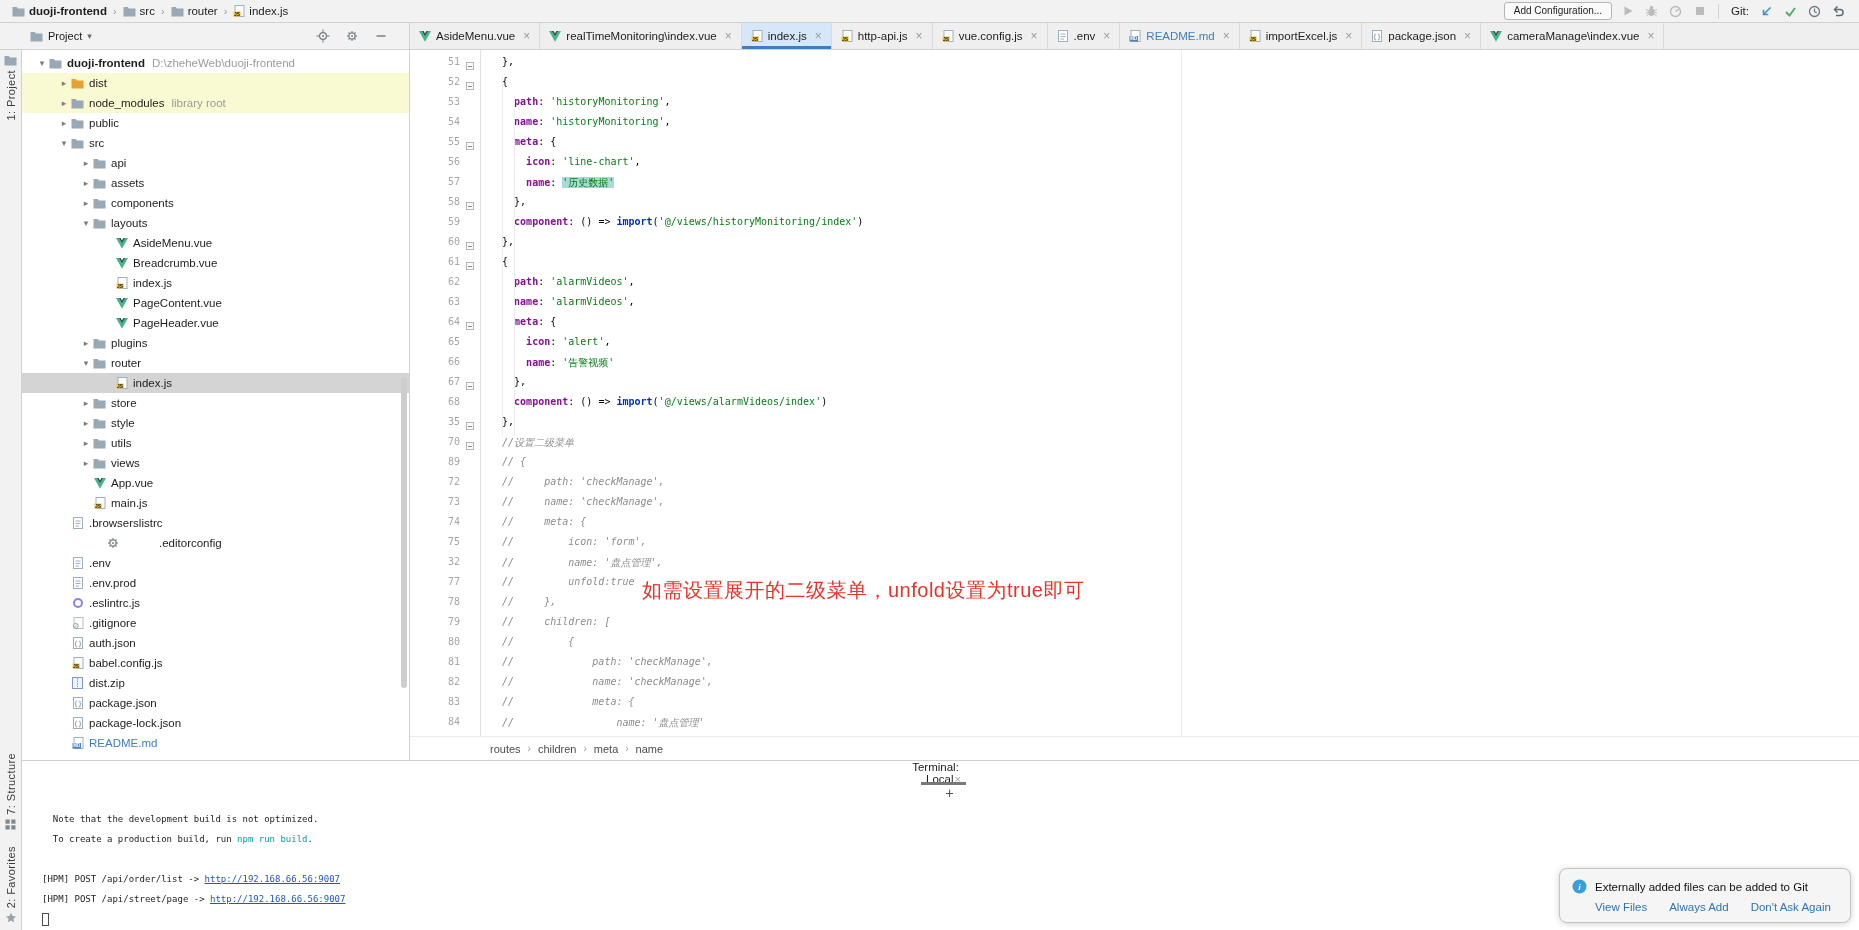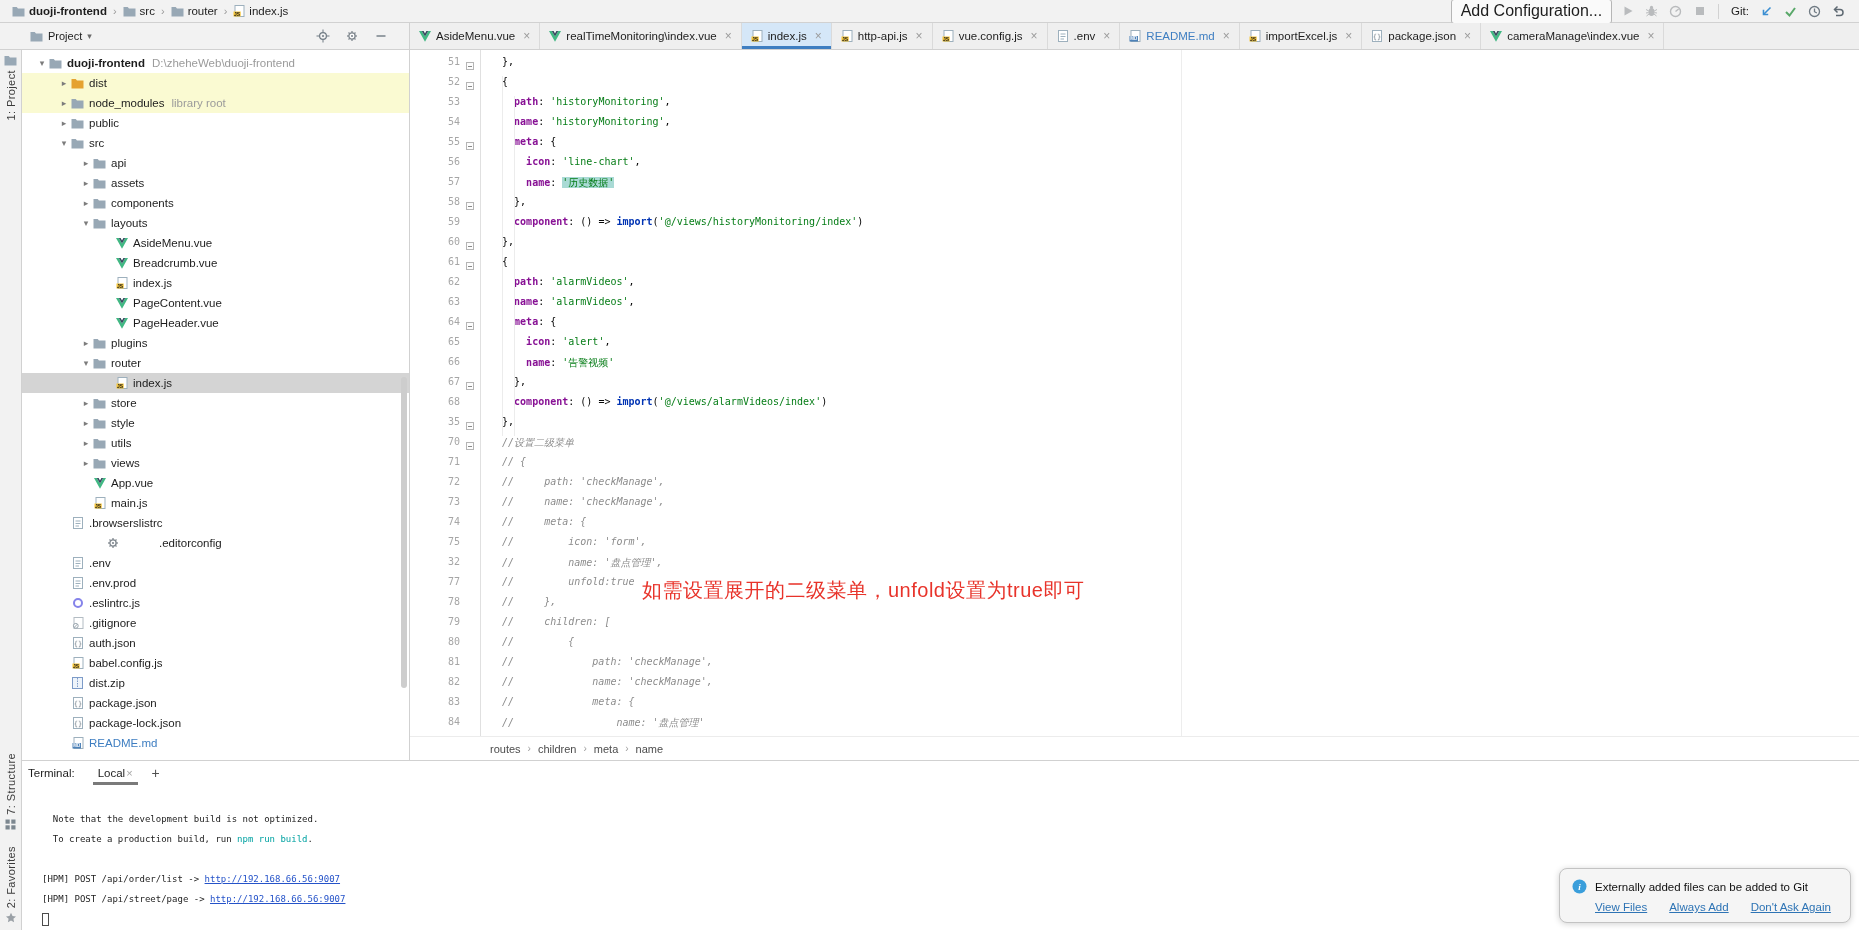--- a/index.html
+++ b/index.html
@@ -13,21 +13,21 @@
   
   .topbar { position:absolute; left:0; top:0; width:100%; height:23px;
     background:#f2f2f2; border-bottom:1px solid #d1d1d1;
     display:flex; align-items:center; padding:0 12px 0 12px; }
   .crumbs { display:flex; align-items:center; gap:5px; }
   .crumbs .item { display:flex; align-items:center; gap:4px; font-size:11.5px; }
   .crumbs .bold { font-weight:bold; }
   .crumbs .sep { color:#9a9a9a; font-size:11px; padding:0 1px; }
   .toolbar { margin-left:auto; display:flex; align-items:center; gap:7px; }
   .addcfg { border:1px solid #b6b6b6; background:#fafafa; border-radius:3px;
-    padding:2px 9px 3px 9px; font-size:16px; color:#1d1d1d; }
+    padding:2px 9px 3px 9px; font-size:10px; color:#1d1d1d; }
   .tbi { width:17px; height:17px; display:flex; align-items:center; justify-content:center; }
   .tdiv { width:1px; height:15px; background:#d2d2d2; margin:0 3px; }
   .gitlab { font-size:11.5px; color:#1d1d1d; margin:0 2px 0 2px; }
 
   
   .row2 { position:absolute; left:0; top:23px; width:100%; height:27px;
     display:flex; background:#f2f2f2; border-bottom:1px solid #d1d1d1; }
   .pane-hdr { width:409px; flex:none; display:flex; align-items:center; gap:5px;
     padding:0 14px 0 30px; }
   .pane-hdr .cd { color:#6a6a6a; font-size:9px; }
@@ -88,39 +88,39 @@
   .annotation { position:absolute; left:232px; top:527px; white-space:nowrap;
     font-size:20px; font-weight:500; color:#e8332a; letter-spacing:.5px; }
   .edcrumbs { position:absolute; left:0; right:0; bottom:0; height:24px; background:#fff;
     border-top:1px solid #ececec; display:flex; align-items:center; gap:7px;
     padding-left:80px; font-size:11px; color:#4c4c4c; }
   .edcrumbs .sep { color:#9f9f9f; font-size:10px; }
 
   
   .terminal { position:absolute; left:22px; right:0; top:760px; bottom:0;
     background:#fff; border-top:1px solid #d1d1d1; }
-  .ttabs { height:24px; display:flex; align-items:center; padding-left:6px; font-size:11.5px; }
+  .ttabs { height:24px; display:flex; align-items:center; padding-left:6px; font-size:11.5px;flex-direction:column; }
   .tlabel { margin-right:16px; color:#1d1d1d; }
   .ttab { position:relative; height:24px; display:flex; align-items:center; gap:1px; padding:0 7px; }
   .ttab.active::after { content:""; position:absolute; left:2px; right:2px; bottom:0; height:3px; background:#7a7a7a; }
   .ttab .x { color:#a5a5a5; font-size:11px; }
   .tplus { margin-left:12px; font-size:14px; color:#4f4f4f; }
   .tbody { padding:24px 0 0 20px; font:9px "DejaVu Sans Mono", monospace; color:#1d1d1d; }
   .tl { height:20px; line-height:20px; white-space:pre; }
   .tk-cy { color:#00a2a2; }
   .tk-lk { color:#2553c9; text-decoration:underline; }
   .cursorbox { display:inline-block; width:7px; height:13px; border:1px solid #4c4c4c; vertical-align:middle; }
 
   
   .notif { position:absolute; right:8px; bottom:7px; width:292px;
     background:#f5f5f5; border:1px solid #c3c3c3; border-radius:8px;
     box-shadow:0 1px 6px rgba(0,0,0,.18); padding:10px 12px 9px 12px; }
   .notif .r1 { display:flex; align-items:center; gap:8px; font-size:11.5px; color:#111; }
   .notif .r2 { margin-top:7px; padding-left:23px; display:flex; gap:22px; }
-  .notif .lnk { color:#2e74b5; font-size:11.5px; cursor:pointer;text-decoration:underline; }
+  .notif .lnk { color:#2e74b5; font-size:11.5px; cursor:pointer; }
 </style>
 </head>
 <body>
 
 <div class="app">
 
   <div class="topbar">
     <div class="crumbs" id="top-crumbs">
         <span class="item">
           <span class="ic">
@@ -926,21 +926,21 @@
           <span class="ct"><span class="tk-pu">  },</span></span>
         </div>
         <div class="cl">
           <span class="num">70</span>
           <span class="foldc">
             <span class="fmark"></span>
           </span>
           <span class="ct"><span class="tk-cm">  //设置二级菜单</span></span>
         </div>
         <div class="cl">
-          <span class="num">71</span>
+          <span class="num">89</span>
           <span class="foldc"></span>
           <span class="ct"><span class="tk-cm">  // {</span></span>
         </div>
         <div class="cl">
           <span class="num">72</span>
           <span class="foldc"></span>
           <span class="ct"><span class="tk-cm">  //     path: 'checkManage',</span></span>
         </div>
         <div class="cl">
           <span class="num">73</span>

